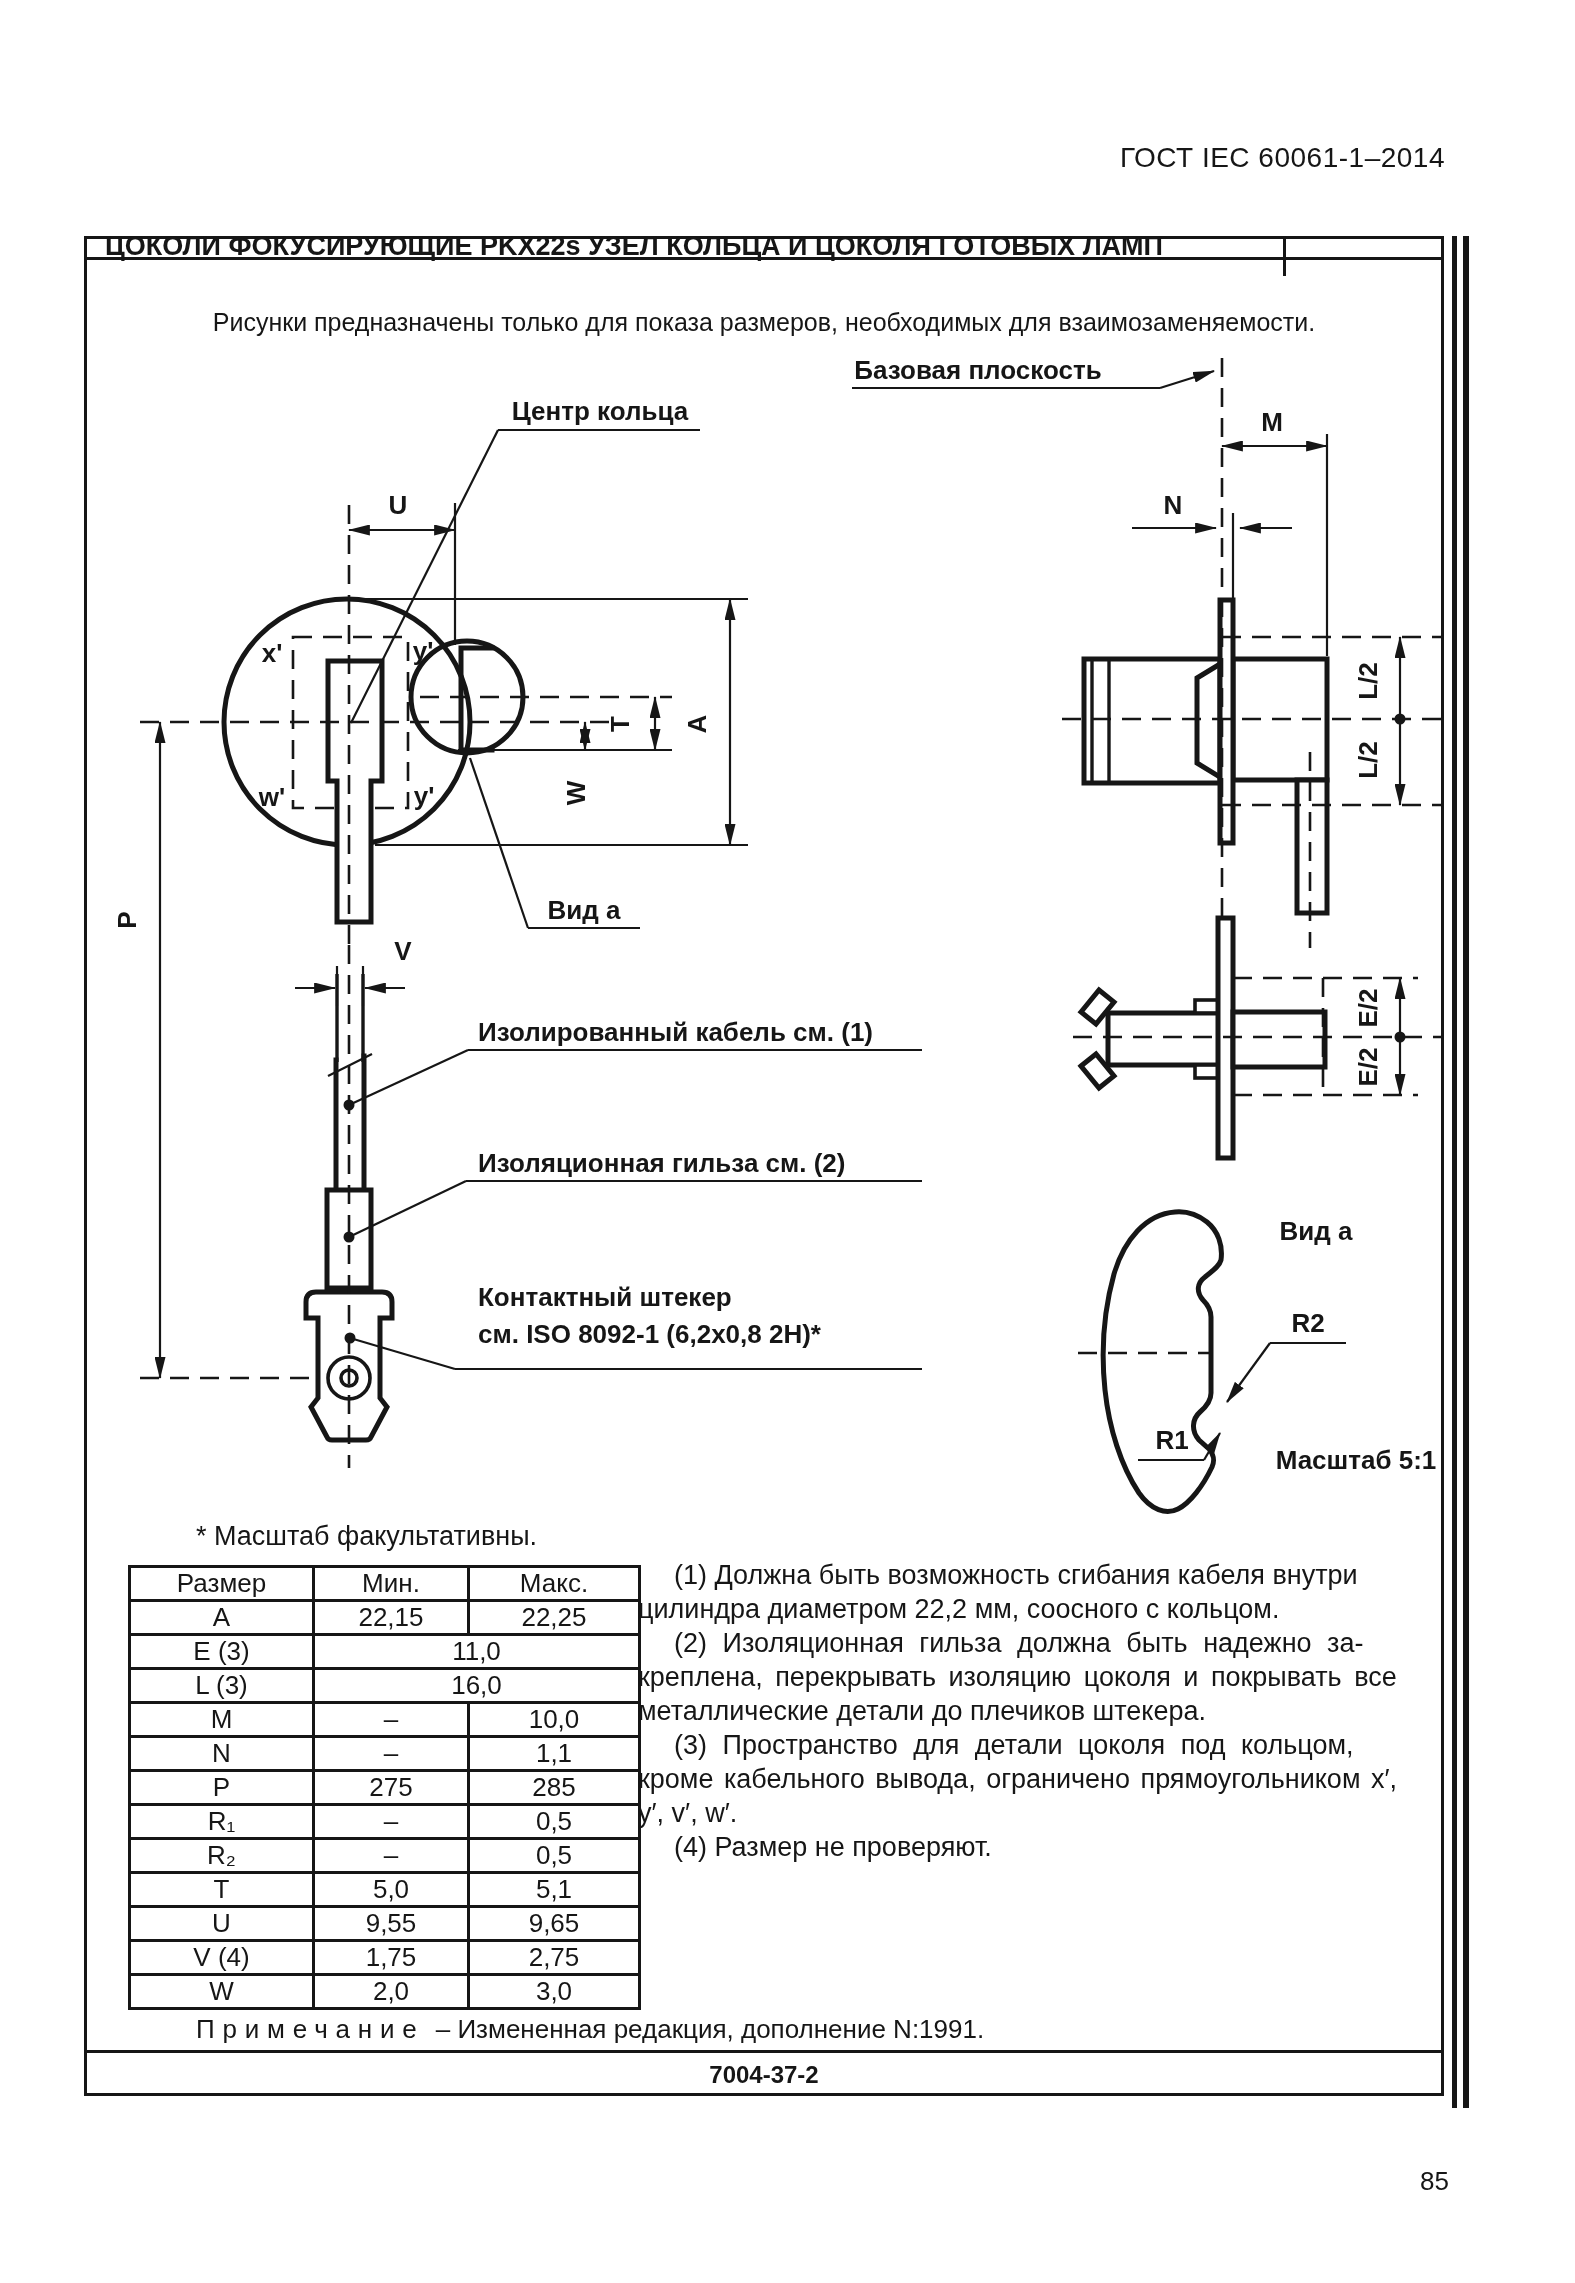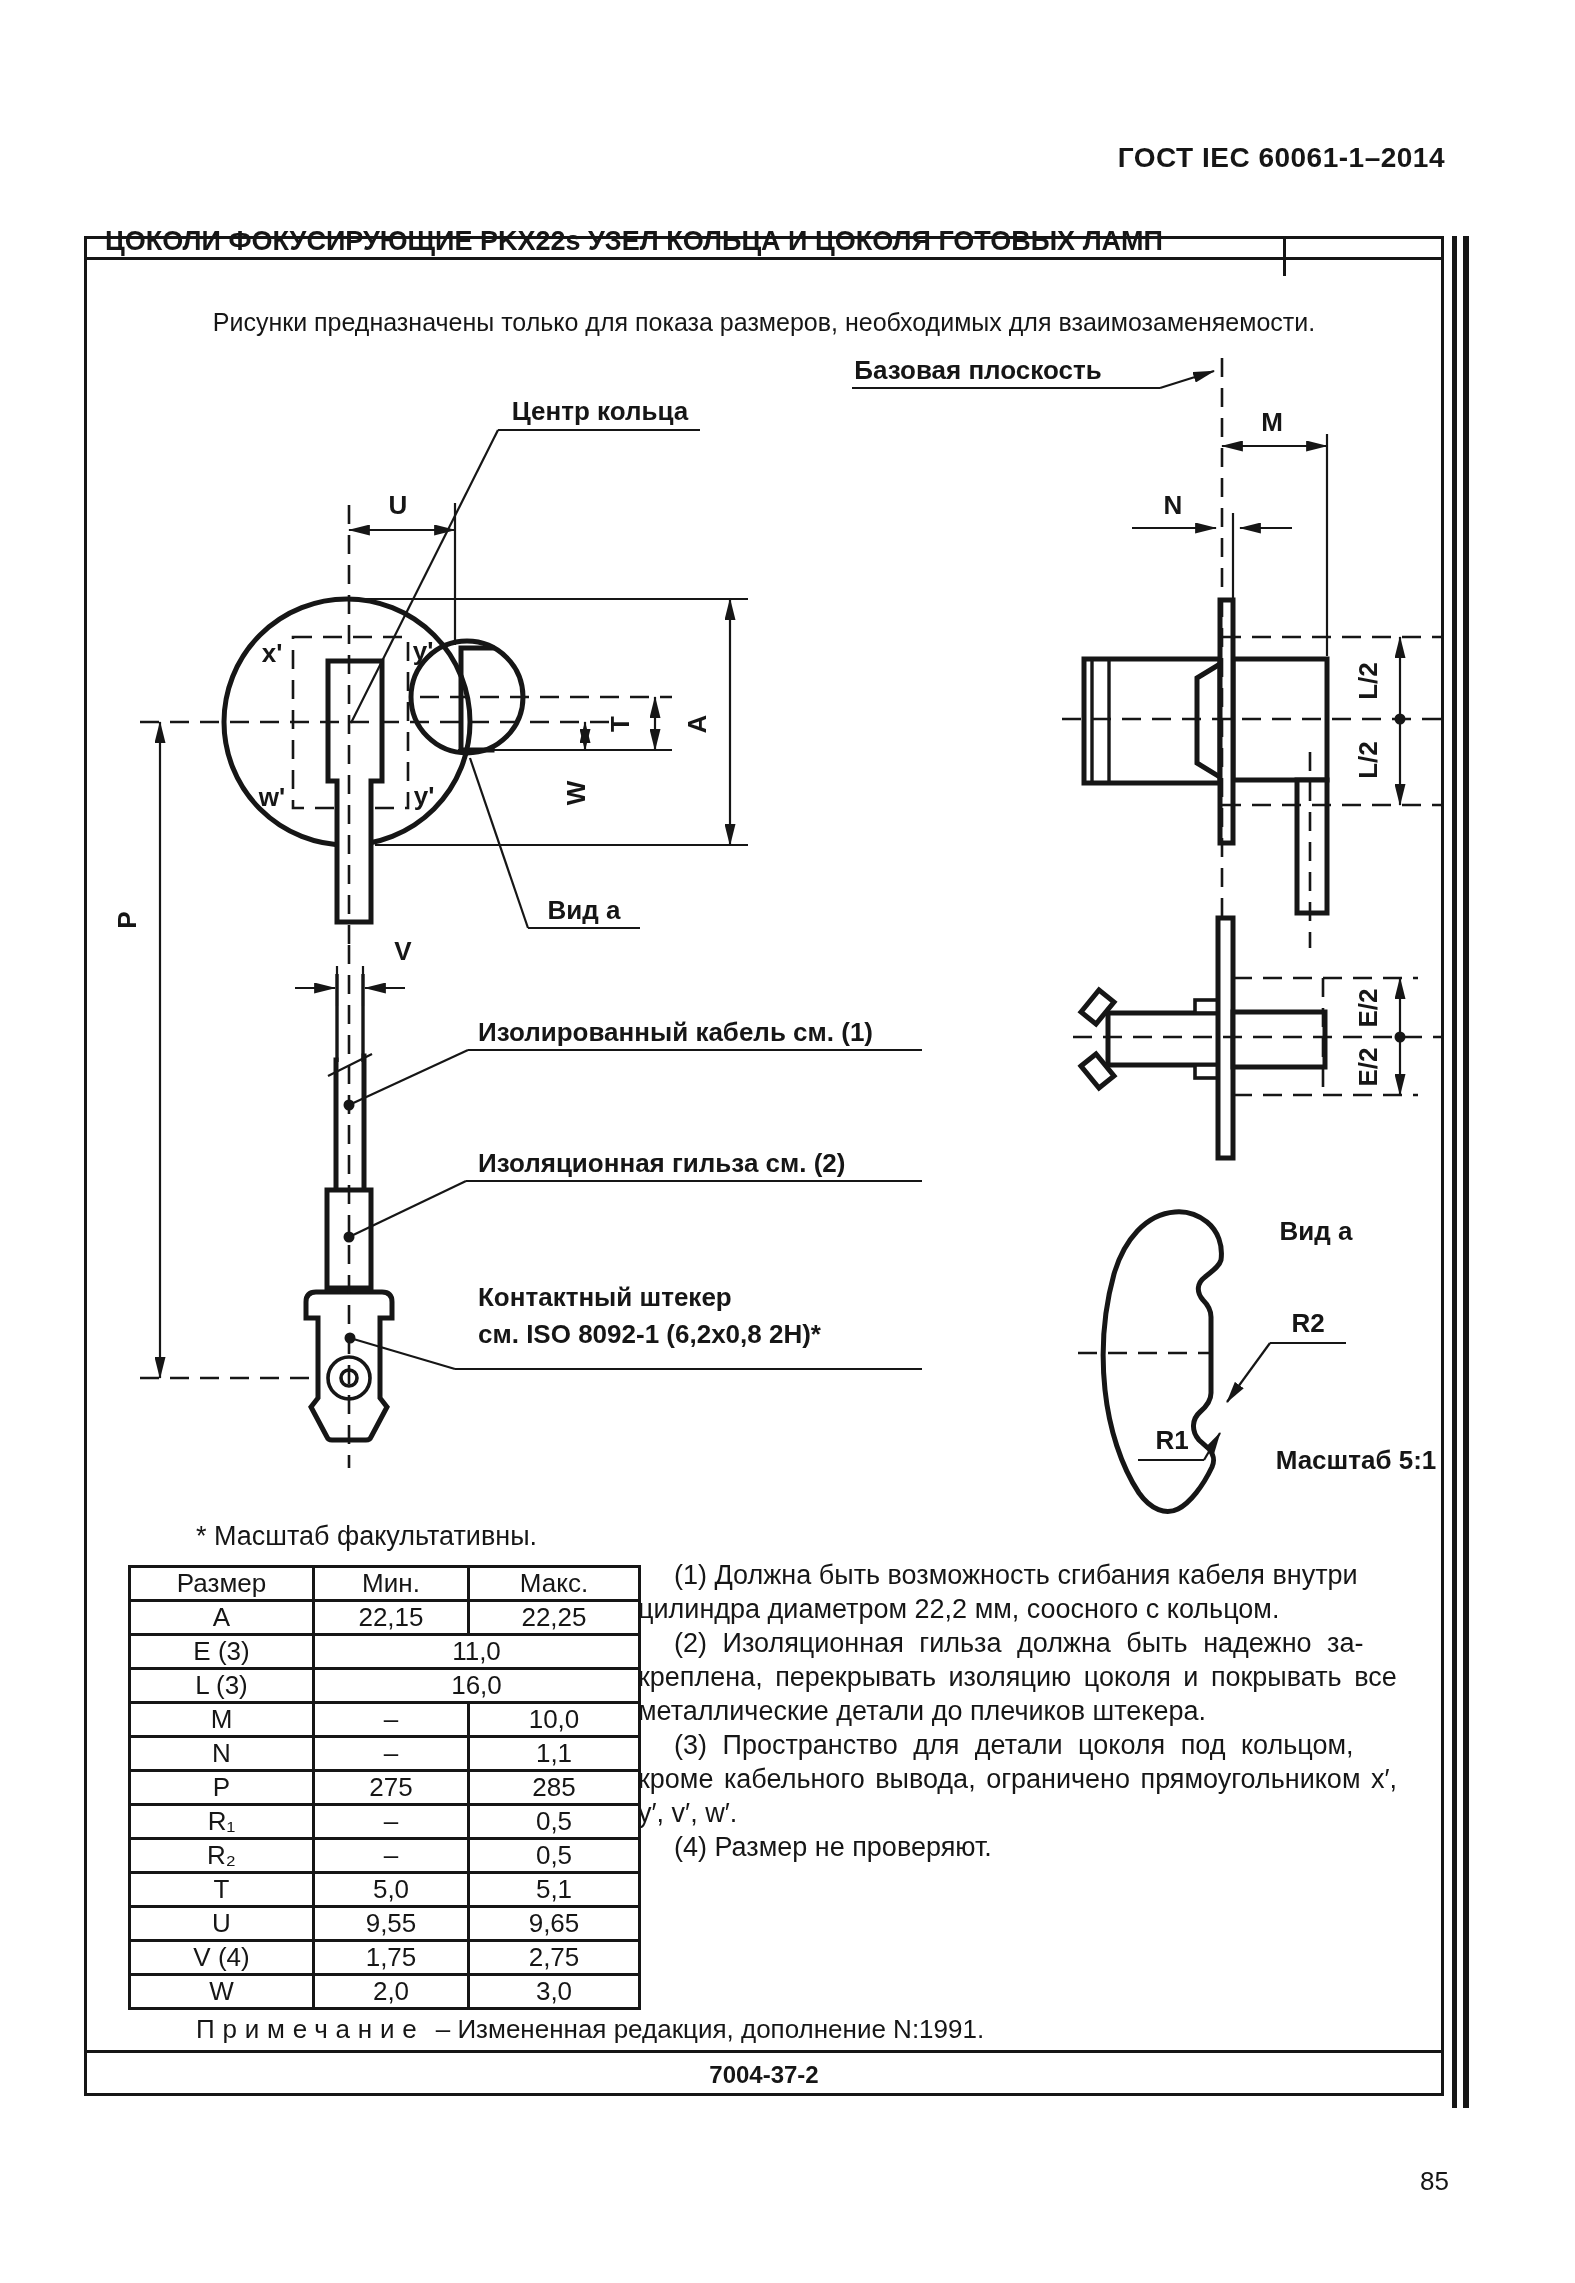--- a/index.html
+++ b/index.html
@@ -1,23 +1,23 @@
 <!DOCTYPE html>
 <html><head>
 <meta charset="utf-8">
 <style>
   html,body{margin:0;padding:0;background:#e8e8e8;}
   .page{position:relative;width:1575px;height:2283px;background:#ffffff;
         font-family:"Liberation Sans","DejaVu Sans",sans-serif;color:#161616;overflow:hidden;}
   .doc-header{position:absolute;top:142px;left:0;width:1445px;text-align:right;
-              font-weight:bold;font-size:28px;letter-spacing:0.5px;}
+              font-weight:normal;font-size:28px;letter-spacing:0.5px;}
   .frame{position:absolute;left:84px;top:236px;width:1360px;height:1860px;
          border:3px solid #161616;box-sizing:border-box;}
   .title-row{position:absolute;left:84px;top:236px;width:1360px;height:24px;
-             border-bottom:3px solid #161616;box-sizing:border-box;display:flex;align-items:flex-end;}
+             border-bottom:3px solid #161616;box-sizing:border-box;display:flex;align-items:center;}
   .title-row .title{font-weight:bold;font-size:27px;padding-left:21px;white-space:nowrap;}
   .title-divider{position:absolute;left:1283px;top:236px;width:3px;height:40px;background:#161616;}
   .subtitle{position:absolute;left:84px;top:308px;width:1360px;text-align:center;font-size:25px;}
   svg.figure{position:absolute;left:85px;top:350px;}
   svg .thick{stroke:#161616;stroke-width:5;fill:none;stroke-linecap:square;}
   svg .thickf{stroke:#161616;stroke-width:5;fill:#ffffff;stroke-linejoin:miter;}
   svg .med{stroke:#161616;stroke-width:3.4;fill:none;}
   svg .medf{stroke:#161616;stroke-width:3.6;fill:#ffffff;}
   svg .thin{stroke:#161616;stroke-width:2.2;fill:none;}
   svg .dim{stroke:#161616;stroke-width:2.2;fill:none;}

